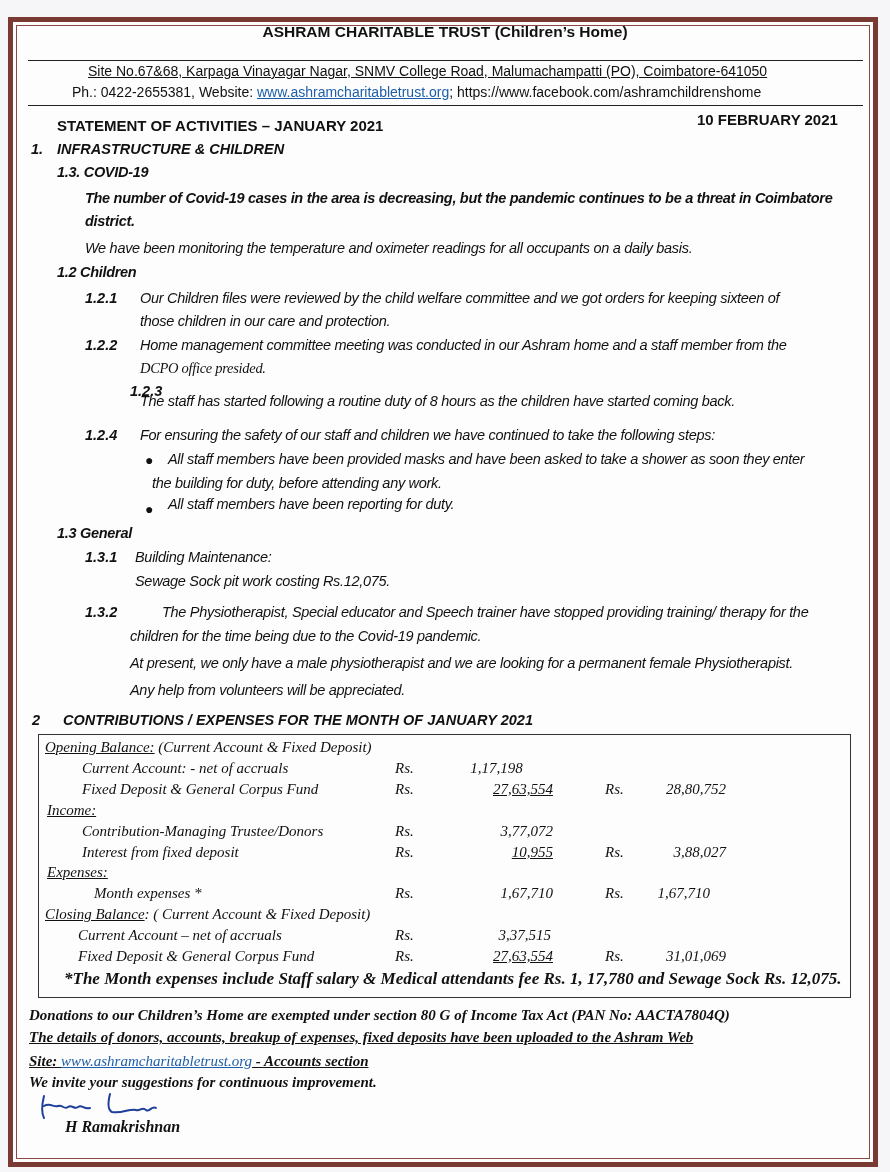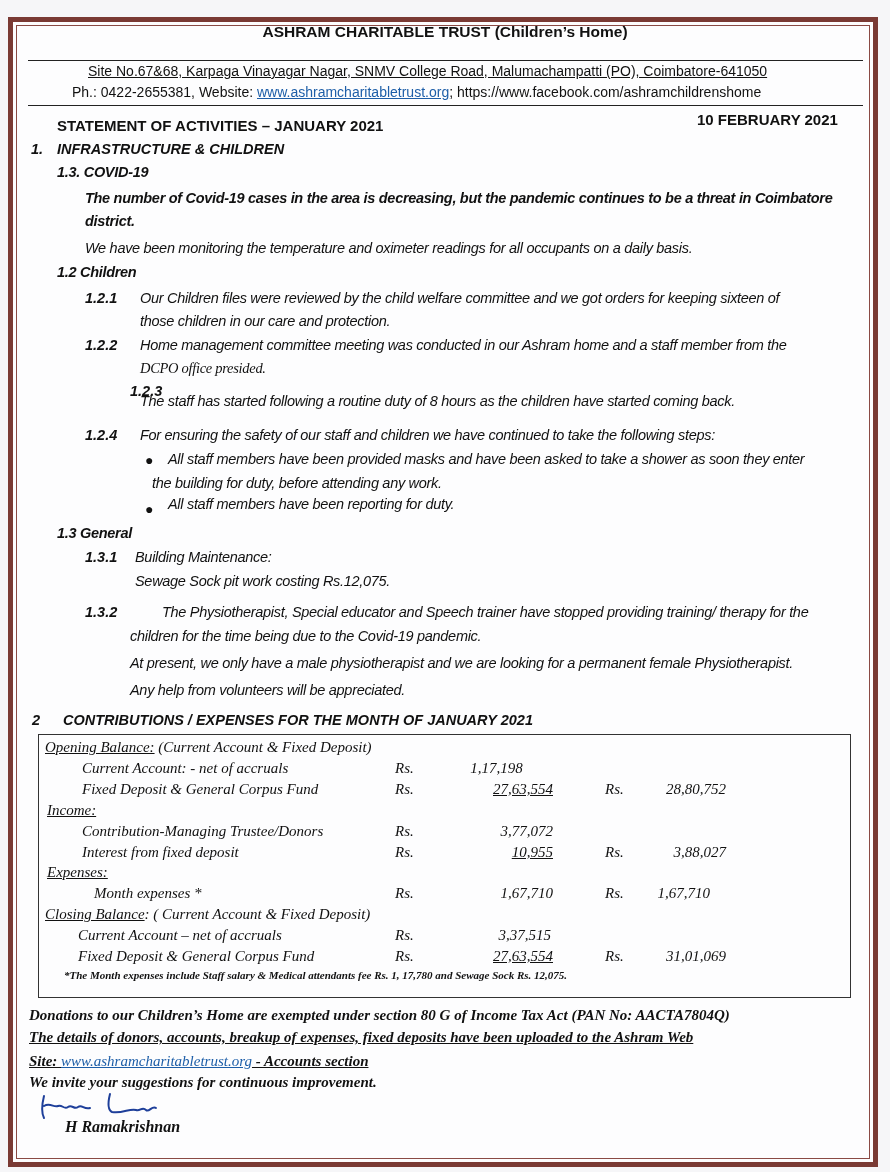--- a/index.html
+++ b/index.html
@@ -130,21 +130,21 @@
 <div class="abs serif" style="left:78px; top:927px;">Current Account – net of accruals</div>
 <div class="abs serif" style="left:395px; top:927px;">Rs.</div>
 <div class="abs serif r" style="left:440px; width:111px; top:927px;">3,37,515</div>
 
 <div class="abs serif" style="left:78px; top:948px;">Fixed Deposit &amp; General Corpus Fund</div>
 <div class="abs serif" style="left:395px; top:948px;">Rs.</div>
 <div class="abs serif r ul" style="left:440px; width:113px; top:948px;">27,63,554</div>
 <div class="abs serif" style="left:605px; top:948px;">Rs.</div>
 <div class="abs serif r" style="left:640px; width:86px; top:948px;">31,01,069</div>
 
-<div class="abs serif" style="left:64px; top:969px; font-weight:bold; font-size:11px;">*The Month expenses include Staff salary &amp; Medical attendants fee Rs. 1, 17,780 and Sewage Sock Rs. 12,075.</div>
+<div class="abs serif" style="left:64px; top:969px; font-weight:bold; font-size:17px;">*The Month expenses include Staff salary &amp; Medical attendants fee Rs. 1, 17,780 and Sewage Sock Rs. 12,075.</div>
 
 <div class="abs foot" style="left:29px; top:1007px;">Donations to our Children’s Home are exempted under section 80 G of Income Tax Act (PAN No: AACTA7804Q)</div>
 <div class="abs foot ul" style="left:29px; top:1029px;">The details of donors, accounts, breakup of expenses, fixed deposits have been uploaded to the Ashram Web</div>
 <div class="abs foot ul" style="left:29px; top:1053px;"><span>Site: </span><span class="link" style="font-weight:normal;">www.ashramcharitabletrust.org</span><span> - Accounts section</span></div>
 <div class="abs foot" style="left:29px; top:1074px;">We invite your suggestions for continuous improvement.</div>
 
 <svg class="abs" style="left:38px; top:1092px;" width="125" height="32" viewBox="0 0 125 32">
   <path d="M6 4 C4 12, 3 20, 6 26 M6 14 C12 10, 16 16, 20 14 C24 12, 26 18, 30 15 C34 12, 36 18, 40 15 C44 12, 46 18, 52 16" stroke="#1e3f9a" stroke-width="2" fill="none" stroke-linecap="round"></path>
   <path d="M72 2 C70 10, 70 18, 74 20 C84 22, 92 16, 98 18 C102 20, 104 14, 108 18 C111 21, 114 13, 118 16" stroke="#1e3f9a" stroke-width="2" fill="none" stroke-linecap="round"></path>
 </svg>

